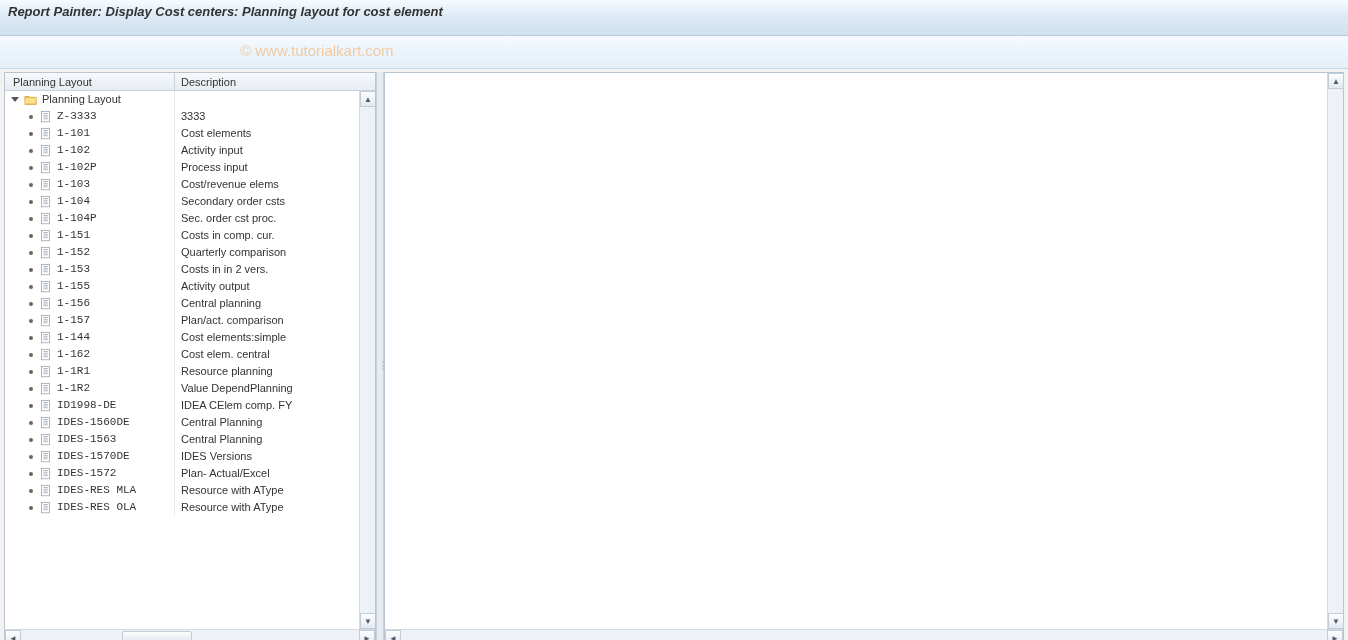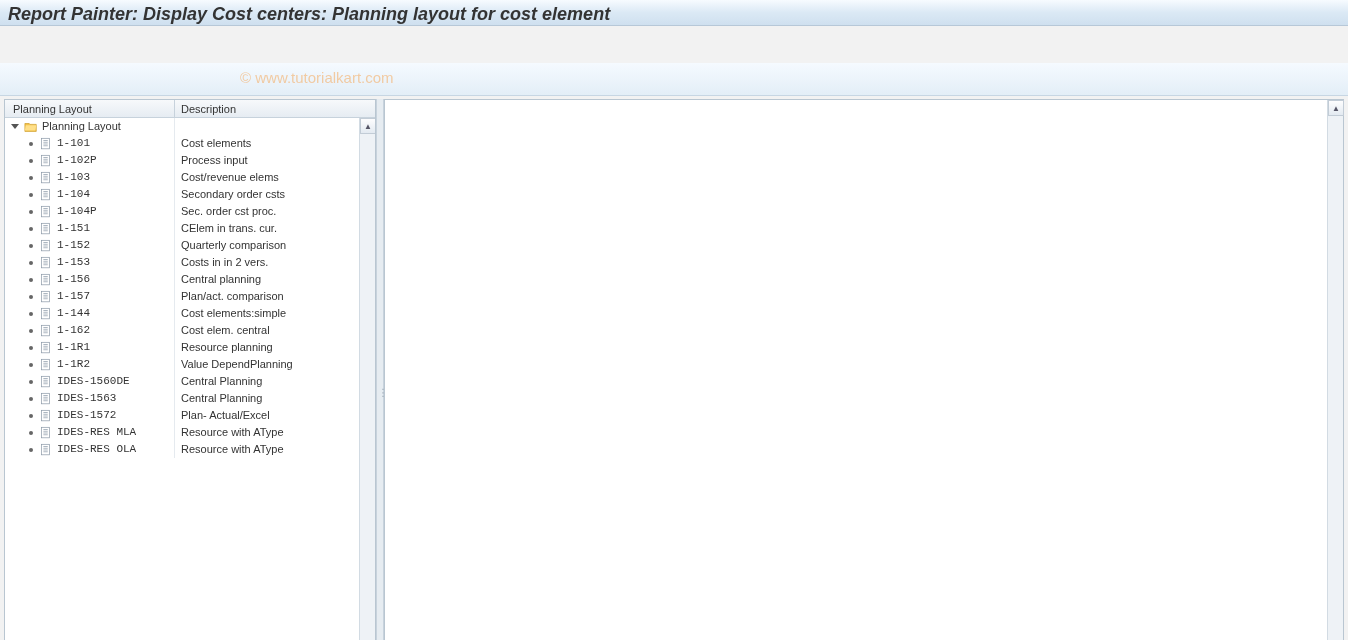--- a/index.html
+++ b/index.html
@@ -7,36 +7,35 @@
     width: 1348px;
     height: 640px;
     font-family: Arial, Helvetica, sans-serif;
     font-size: 11px;
     color: #333;
     background: #f2f2f2;
     overflow: hidden;
   }
   
   .titlebar {
-    height: 26px;
+    height: 36px;
     background: linear-gradient(to bottom, #f7fbff 0%, #dbe9f5 50%, #cfe0ef 100%);
     border-bottom: 1px solid #b7c8d8;
     padding: 4px 8px;
     font-weight: bold;
     font-style: italic;
-    font-size: 18px;
+    font-size: 13px;
     color: #333;
   }
   
   .toolbar {
     height: 33px;
     background: linear-gradient(to bottom, #f5faff 0%, #e3eef7 100%);
     border-bottom: 1px solid #c7d6e3;
     position: relative;
-    margin-top: 37px;
   }
   .watermark {
     position: absolute;
     left: 240px;
     top: 6px;
     color: #f5a95b;
     opacity: 0.55;
     font-size: 15px;
     font-family: Arial, sans-serif;
     pointer-events: none;
@@ -221,34 +220,62 @@
           <div class="tree-row">
             <div class="cell1 indent1">
               <span class="bullet"></span>
               <span class="icon"><svg viewBox="0 0 16 16" width="14" height="14">
                   <rect x="3" y="1.5" width="9" height="12" fill="#fff" stroke="#8a98a6" stroke-width="0.8"></rect>
                   <line x1="5" y1="4" x2="10" y2="4" stroke="#8a98a6" stroke-width="0.8"></line>
                   <line x1="5" y1="6" x2="10" y2="6" stroke="#8a98a6" stroke-width="0.8"></line>
                   <line x1="5" y1="8" x2="10" y2="8" stroke="#8a98a6" stroke-width="0.8"></line>
                   <line x1="5" y1="10" x2="10" y2="10" stroke="#8a98a6" stroke-width="0.8"></line>
                 </svg></span>
+              <span class="name-text">Z-3333</span>
+            </div>
+            <div class="cell2">3333</div>
+          </div>
+          <div class="tree-row">
+            <div class="cell1 indent1">
+              <span class="bullet"></span>
+              <span class="icon"><svg viewBox="0 0 16 16" width="14" height="14">
+                  <rect x="3" y="1.5" width="9" height="12" fill="#fff" stroke="#8a98a6" stroke-width="0.8"></rect>
+                  <line x1="5" y1="4" x2="10" y2="4" stroke="#8a98a6" stroke-width="0.8"></line>
+                  <line x1="5" y1="6" x2="10" y2="6" stroke="#8a98a6" stroke-width="0.8"></line>
+                  <line x1="5" y1="8" x2="10" y2="8" stroke="#8a98a6" stroke-width="0.8"></line>
+                  <line x1="5" y1="10" x2="10" y2="10" stroke="#8a98a6" stroke-width="0.8"></line>
+                </svg></span>
               <span class="name-text">1-101</span>
             </div>
             <div class="cell2">Cost elements</div>
           </div>
           <div class="tree-row">
             <div class="cell1 indent1">
               <span class="bullet"></span>
               <span class="icon"><svg viewBox="0 0 16 16" width="14" height="14">
                   <rect x="3" y="1.5" width="9" height="12" fill="#fff" stroke="#8a98a6" stroke-width="0.8"></rect>
                   <line x1="5" y1="4" x2="10" y2="4" stroke="#8a98a6" stroke-width="0.8"></line>
                   <line x1="5" y1="6" x2="10" y2="6" stroke="#8a98a6" stroke-width="0.8"></line>
                   <line x1="5" y1="8" x2="10" y2="8" stroke="#8a98a6" stroke-width="0.8"></line>
                   <line x1="5" y1="10" x2="10" y2="10" stroke="#8a98a6" stroke-width="0.8"></line>
                 </svg></span>
+              <span class="name-text">1-102</span>
+            </div>
+            <div class="cell2">Activity input</div>
+          </div>
+          <div class="tree-row">
+            <div class="cell1 indent1">
+              <span class="bullet"></span>
+              <span class="icon"><svg viewBox="0 0 16 16" width="14" height="14">
+                  <rect x="3" y="1.5" width="9" height="12" fill="#fff" stroke="#8a98a6" stroke-width="0.8"></rect>
+                  <line x1="5" y1="4" x2="10" y2="4" stroke="#8a98a6" stroke-width="0.8"></line>
+                  <line x1="5" y1="6" x2="10" y2="6" stroke="#8a98a6" stroke-width="0.8"></line>
+                  <line x1="5" y1="8" x2="10" y2="8" stroke="#8a98a6" stroke-width="0.8"></line>
+                  <line x1="5" y1="10" x2="10" y2="10" stroke="#8a98a6" stroke-width="0.8"></line>
+                </svg></span>
               <span class="name-text">1-102P</span>
             </div>
             <div class="cell2">Process input</div>
           </div>
           <div class="tree-row">
             <div class="cell1 indent1">
               <span class="bullet"></span>
               <span class="icon"><svg viewBox="0 0 16 16" width="14" height="14">
                   <rect x="3" y="1.5" width="9" height="12" fill="#fff" stroke="#8a98a6" stroke-width="0.8"></rect>
                   <line x1="5" y1="4" x2="10" y2="4" stroke="#8a98a6" stroke-width="0.8"></line>
@@ -293,21 +320,21 @@
               <span class="bullet"></span>
               <span class="icon"><svg viewBox="0 0 16 16" width="14" height="14">
                   <rect x="3" y="1.5" width="9" height="12" fill="#fff" stroke="#8a98a6" stroke-width="0.8"></rect>
                   <line x1="5" y1="4" x2="10" y2="4" stroke="#8a98a6" stroke-width="0.8"></line>
                   <line x1="5" y1="6" x2="10" y2="6" stroke="#8a98a6" stroke-width="0.8"></line>
                   <line x1="5" y1="8" x2="10" y2="8" stroke="#8a98a6" stroke-width="0.8"></line>
                   <line x1="5" y1="10" x2="10" y2="10" stroke="#8a98a6" stroke-width="0.8"></line>
                 </svg></span>
               <span class="name-text">1-151</span>
             </div>
-            <div class="cell2">CElem in trans. cur.</div>
+            <div class="cell2">Costs in comp. cur.</div>
           </div>
           <div class="tree-row">
             <div class="cell1 indent1">
               <span class="bullet"></span>
               <span class="icon"><svg viewBox="0 0 16 16" width="14" height="14">
                   <rect x="3" y="1.5" width="9" height="12" fill="#fff" stroke="#8a98a6" stroke-width="0.8"></rect>
                   <line x1="5" y1="4" x2="10" y2="4" stroke="#8a98a6" stroke-width="0.8"></line>
                   <line x1="5" y1="6" x2="10" y2="6" stroke="#8a98a6" stroke-width="0.8"></line>
                   <line x1="5" y1="8" x2="10" y2="8" stroke="#8a98a6" stroke-width="0.8"></line>
                   <line x1="5" y1="10" x2="10" y2="10" stroke="#8a98a6" stroke-width="0.8"></line>
@@ -333,20 +360,34 @@
           <div class="tree-row">
             <div class="cell1 indent1">
               <span class="bullet"></span>
               <span class="icon"><svg viewBox="0 0 16 16" width="14" height="14">
                   <rect x="3" y="1.5" width="9" height="12" fill="#fff" stroke="#8a98a6" stroke-width="0.8"></rect>
                   <line x1="5" y1="4" x2="10" y2="4" stroke="#8a98a6" stroke-width="0.8"></line>
                   <line x1="5" y1="6" x2="10" y2="6" stroke="#8a98a6" stroke-width="0.8"></line>
                   <line x1="5" y1="8" x2="10" y2="8" stroke="#8a98a6" stroke-width="0.8"></line>
                   <line x1="5" y1="10" x2="10" y2="10" stroke="#8a98a6" stroke-width="0.8"></line>
                 </svg></span>
+              <span class="name-text">1-155</span>
+            </div>
+            <div class="cell2">Activity output</div>
+          </div>
+          <div class="tree-row">
+            <div class="cell1 indent1">
+              <span class="bullet"></span>
+              <span class="icon"><svg viewBox="0 0 16 16" width="14" height="14">
+                  <rect x="3" y="1.5" width="9" height="12" fill="#fff" stroke="#8a98a6" stroke-width="0.8"></rect>
+                  <line x1="5" y1="4" x2="10" y2="4" stroke="#8a98a6" stroke-width="0.8"></line>
+                  <line x1="5" y1="6" x2="10" y2="6" stroke="#8a98a6" stroke-width="0.8"></line>
+                  <line x1="5" y1="8" x2="10" y2="8" stroke="#8a98a6" stroke-width="0.8"></line>
+                  <line x1="5" y1="10" x2="10" y2="10" stroke="#8a98a6" stroke-width="0.8"></line>
+                </svg></span>
               <span class="name-text">1-156</span>
             </div>
             <div class="cell2">Central planning</div>
           </div>
           <div class="tree-row">
             <div class="cell1 indent1">
               <span class="bullet"></span>
               <span class="icon"><svg viewBox="0 0 16 16" width="14" height="14">
                   <rect x="3" y="1.5" width="9" height="12" fill="#fff" stroke="#8a98a6" stroke-width="0.8"></rect>
                   <line x1="5" y1="4" x2="10" y2="4" stroke="#8a98a6" stroke-width="0.8"></line>
@@ -417,37 +458,65 @@
           <div class="tree-row">
             <div class="cell1 indent1">
               <span class="bullet"></span>
               <span class="icon"><svg viewBox="0 0 16 16" width="14" height="14">
                   <rect x="3" y="1.5" width="9" height="12" fill="#fff" stroke="#8a98a6" stroke-width="0.8"></rect>
                   <line x1="5" y1="4" x2="10" y2="4" stroke="#8a98a6" stroke-width="0.8"></line>
                   <line x1="5" y1="6" x2="10" y2="6" stroke="#8a98a6" stroke-width="0.8"></line>
                   <line x1="5" y1="8" x2="10" y2="8" stroke="#8a98a6" stroke-width="0.8"></line>
                   <line x1="5" y1="10" x2="10" y2="10" stroke="#8a98a6" stroke-width="0.8"></line>
                 </svg></span>
+              <span class="name-text">ID1998-DE</span>
+            </div>
+            <div class="cell2">IDEA CElem comp. FY</div>
+          </div>
+          <div class="tree-row">
+            <div class="cell1 indent1">
+              <span class="bullet"></span>
+              <span class="icon"><svg viewBox="0 0 16 16" width="14" height="14">
+                  <rect x="3" y="1.5" width="9" height="12" fill="#fff" stroke="#8a98a6" stroke-width="0.8"></rect>
+                  <line x1="5" y1="4" x2="10" y2="4" stroke="#8a98a6" stroke-width="0.8"></line>
+                  <line x1="5" y1="6" x2="10" y2="6" stroke="#8a98a6" stroke-width="0.8"></line>
+                  <line x1="5" y1="8" x2="10" y2="8" stroke="#8a98a6" stroke-width="0.8"></line>
+                  <line x1="5" y1="10" x2="10" y2="10" stroke="#8a98a6" stroke-width="0.8"></line>
+                </svg></span>
               <span class="name-text">IDES-1560DE</span>
             </div>
             <div class="cell2">Central Planning</div>
           </div>
           <div class="tree-row">
             <div class="cell1 indent1">
               <span class="bullet"></span>
               <span class="icon"><svg viewBox="0 0 16 16" width="14" height="14">
                   <rect x="3" y="1.5" width="9" height="12" fill="#fff" stroke="#8a98a6" stroke-width="0.8"></rect>
                   <line x1="5" y1="4" x2="10" y2="4" stroke="#8a98a6" stroke-width="0.8"></line>
                   <line x1="5" y1="6" x2="10" y2="6" stroke="#8a98a6" stroke-width="0.8"></line>
                   <line x1="5" y1="8" x2="10" y2="8" stroke="#8a98a6" stroke-width="0.8"></line>
                   <line x1="5" y1="10" x2="10" y2="10" stroke="#8a98a6" stroke-width="0.8"></line>
                 </svg></span>
               <span class="name-text">IDES-1563</span>
             </div>
             <div class="cell2">Central Planning</div>
+          </div>
+          <div class="tree-row">
+            <div class="cell1 indent1">
+              <span class="bullet"></span>
+              <span class="icon"><svg viewBox="0 0 16 16" width="14" height="14">
+                  <rect x="3" y="1.5" width="9" height="12" fill="#fff" stroke="#8a98a6" stroke-width="0.8"></rect>
+                  <line x1="5" y1="4" x2="10" y2="4" stroke="#8a98a6" stroke-width="0.8"></line>
+                  <line x1="5" y1="6" x2="10" y2="6" stroke="#8a98a6" stroke-width="0.8"></line>
+                  <line x1="5" y1="8" x2="10" y2="8" stroke="#8a98a6" stroke-width="0.8"></line>
+                  <line x1="5" y1="10" x2="10" y2="10" stroke="#8a98a6" stroke-width="0.8"></line>
+                </svg></span>
+              <span class="name-text">IDES-1570DE</span>
+            </div>
+            <div class="cell2">IDES Versions</div>
           </div>
           <div class="tree-row">
             <div class="cell1 indent1">
               <span class="bullet"></span>
               <span class="icon"><svg viewBox="0 0 16 16" width="14" height="14">
                   <rect x="3" y="1.5" width="9" height="12" fill="#fff" stroke="#8a98a6" stroke-width="0.8"></rect>
                   <line x1="5" y1="4" x2="10" y2="4" stroke="#8a98a6" stroke-width="0.8"></line>
                   <line x1="5" y1="6" x2="10" y2="6" stroke="#8a98a6" stroke-width="0.8"></line>
                   <line x1="5" y1="8" x2="10" y2="8" stroke="#8a98a6" stroke-width="0.8"></line>
                   <line x1="5" y1="10" x2="10" y2="10" stroke="#8a98a6" stroke-width="0.8"></line>

